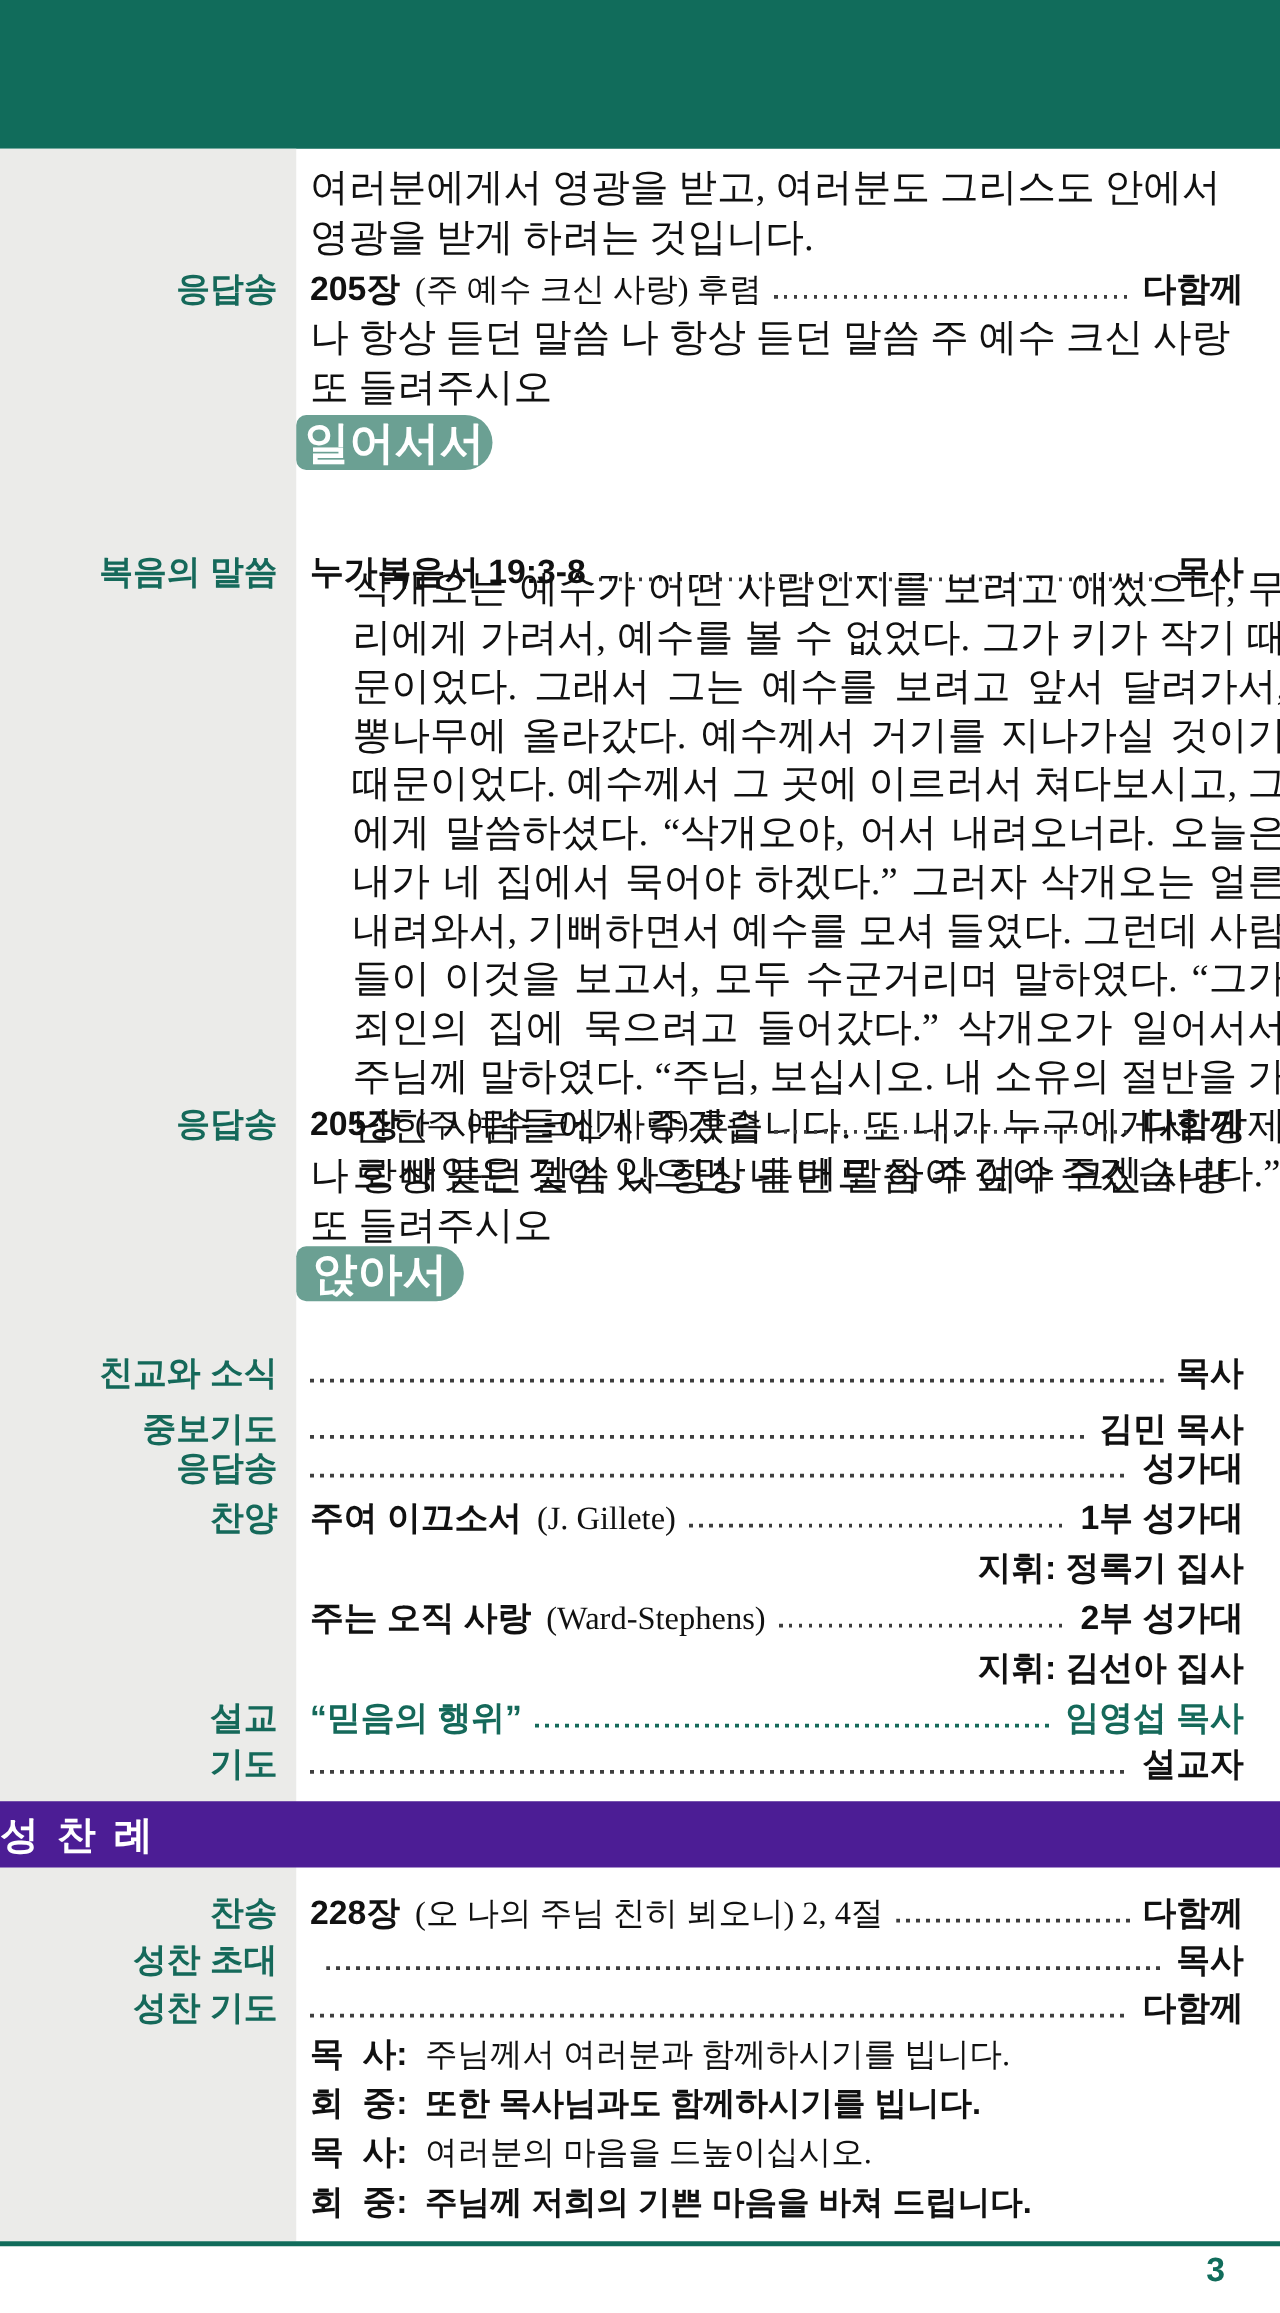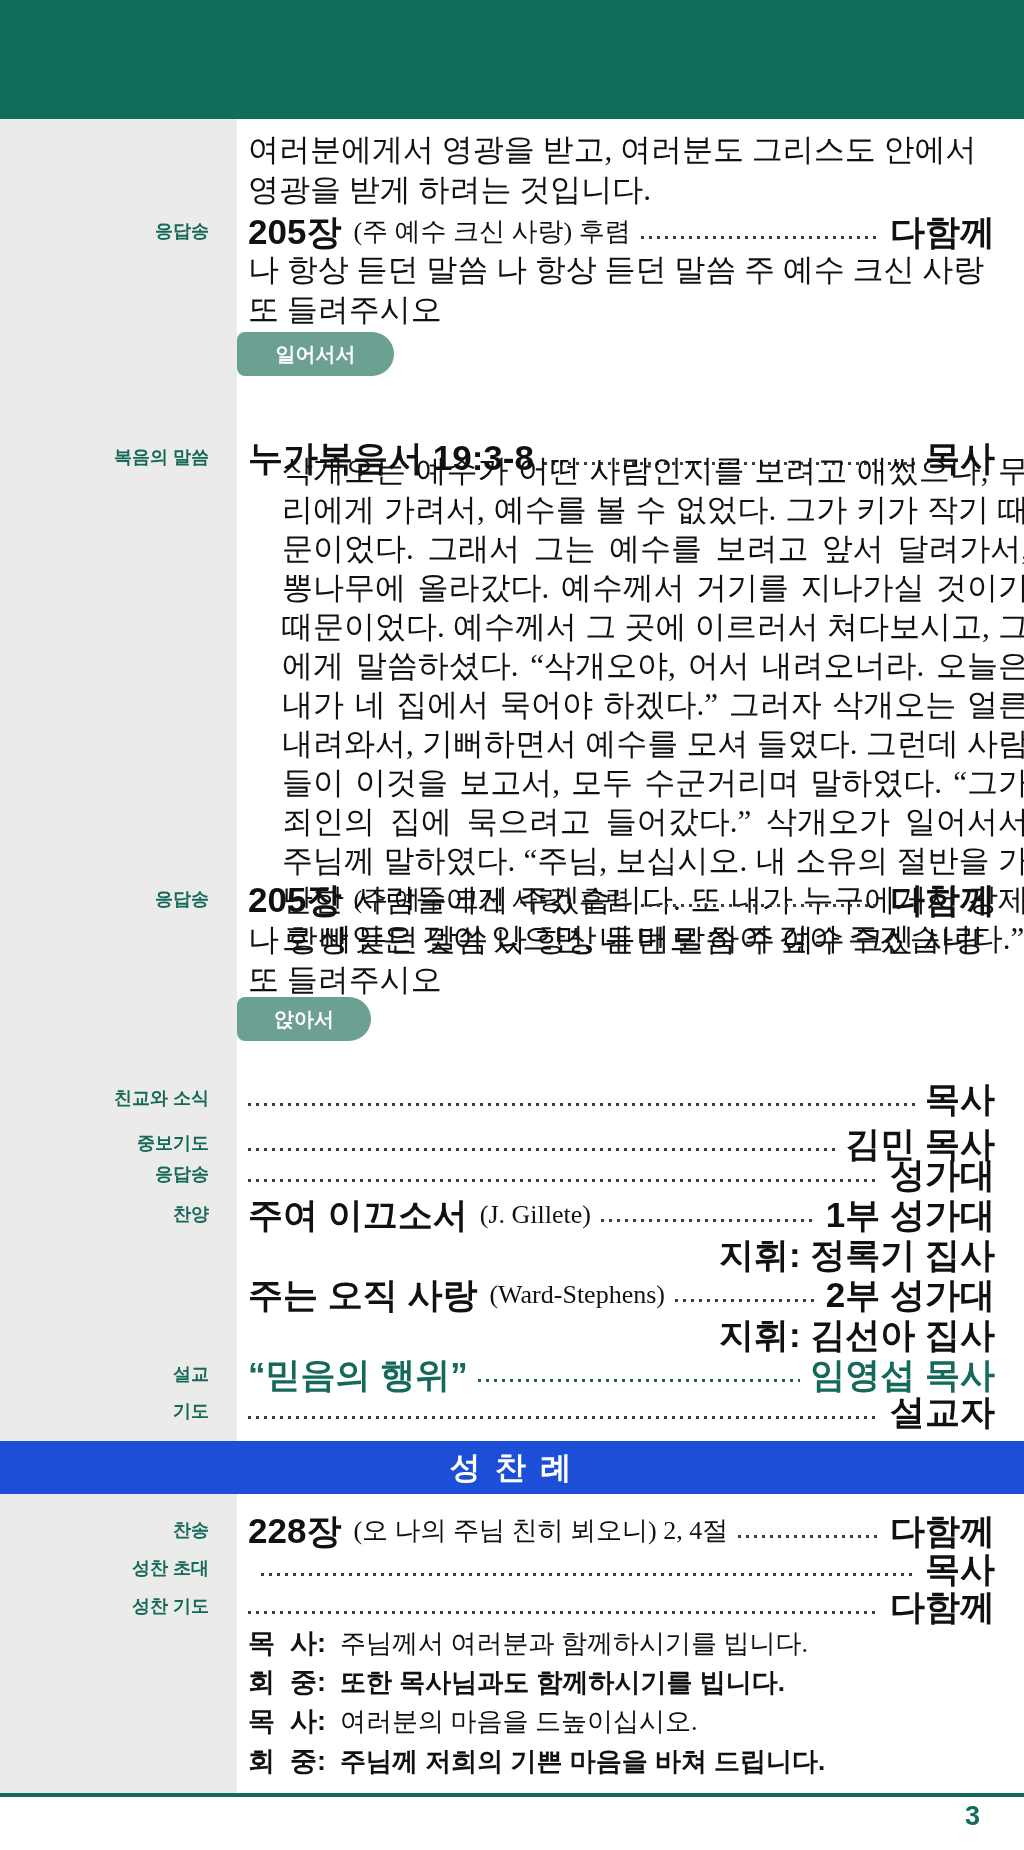--- a/index.html
+++ b/index.html
@@ -6,46 +6,46 @@
   .page{position:relative;width:1024px;height:1850px;background:#ffffff;overflow:hidden;
         font-family:"Liberation Serif",serif;color:#111;}
   .header-band{position:absolute;top:0;left:0;width:1024px;height:119px;background:#116c5b;}
   .sidebar{position:absolute;top:119px;left:0;width:237px;height:1674px;background:#ebebe9;}
   .bottom-rule{position:absolute;top:1793px;left:0;width:1024px;height:4px;background:#116c5b;}
   .page-num{position:absolute;top:1801px;right:44px;color:#116c5b;
             font-family:"Liberation Sans",sans-serif;font-weight:bold;font-size:27px;}
 
   
   .row{position:absolute;left:0;width:1024px;height:40px;display:flex;align-items:flex-end;box-sizing:border-box;}
-  .lab{flex:0 0 237px;width:237px;text-align:right;padding-right:28px;box-sizing:border-box;
-       color:#15695a;font-family:"Liberation Sans",sans-serif;font-weight:bold;font-size:18px;line-height:37px;
+  .lab{flex:0 0 237px;width:237px;text-align:right;padding-right:15px;box-sizing:border-box;
+       color:#15695a;font-family:"Liberation Sans",sans-serif;font-weight:bold;font-size:27px;line-height:37px;
        white-space:nowrap;}
   .content{flex:1;display:flex;align-items:flex-end;padding:0 29px 0 11px;min-width:0;}
-  .g-b{font-family:"Liberation Sans",sans-serif;font-weight:bold;font-size:35px;line-height:37px;white-space:nowrap;}
+  .g-b{font-family:"Liberation Sans",sans-serif;font-weight:bold;font-size:27px;line-height:37px;white-space:nowrap;}
   .srf{font-family:"Liberation Serif",serif;font-size:26px;line-height:37px;white-space:nowrap;margin-left:12px;}
   .dots{flex:1;height:3px;margin:0 10px 11px 10px;
         background:repeating-linear-gradient(to right,#3d3d3d 0 3px,transparent 3px 8px);}
   .accent .lab{color:#15695a;}
   .accent .g-b{color:#15695a;}
   .accent .dots{background:repeating-linear-gradient(to right,#15695a 0 3px,transparent 3px 8px);}
 
   
   .para{position:absolute;left:248px;width:747px;font-size:31px;line-height:40px;}
   .just{text-align:justify;margin-left:34px;}
 
   
   .badge{position:absolute;left:237px;background:#6ba093;color:#ffffff;text-align:center;
-         font-family:"Liberation Sans",sans-serif;font-weight:bold;font-size:20px;line-height:44px;
+         font-family:"Liberation Sans",sans-serif;font-weight:bold;font-size:36px;line-height:44px;
          border-radius:8px 22px 22px 8px;}
   .badge-stand{top:332px;width:157px;height:44px;}
   .badge-sit{top:997px;width:134px;height:44px;}
 
   
-  .band{position:absolute;top:1441px;left:0;width:1024px;height:53px;background:#1d4ed8;
-        color:#ffffff;text-align:center;font-family:"Liberation Sans",sans-serif;font-weight:bold;
+  .band{position:absolute;top:1441px;left:0;width:1024px;height:53px;background:#4c1d95;
+        color:#ffffff;text-align:left;font-family:"Liberation Sans",sans-serif;font-weight:bold;
         font-size:31px;line-height:53px;letter-spacing:3px;}
 
   
   .vers{position:absolute;left:248px;width:747px;height:39px;display:flex;align-items:flex-end;}
   .sp{font-family:"Liberation Sans",sans-serif;font-weight:bold;font-size:27px;line-height:37px;
       white-space:pre;margin-right:14px;}
   .vx-serif{font-family:"Liberation Serif",serif;font-size:26px;line-height:37px;}
   .vx-bold{font-family:"Liberation Sans",sans-serif;font-weight:bold;font-size:26px;line-height:37px;}
 </style>
 </head>

